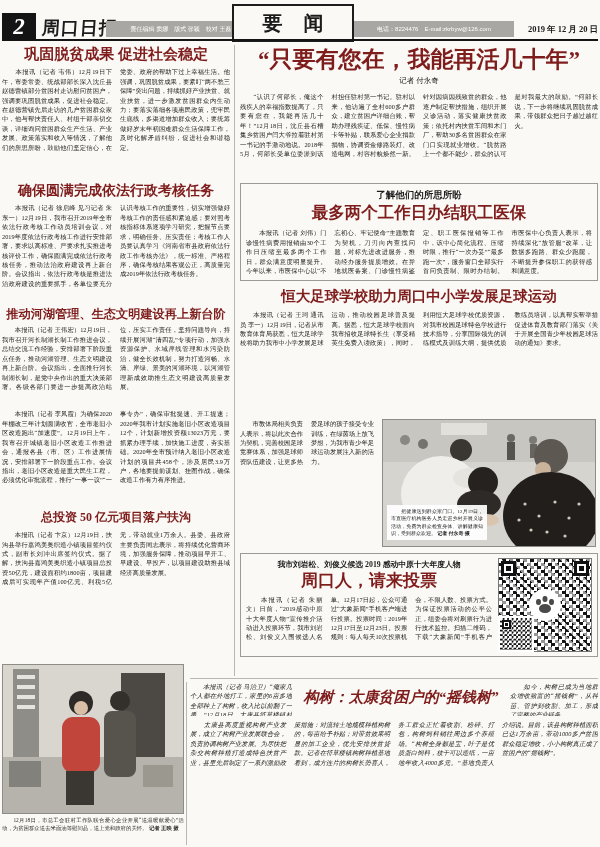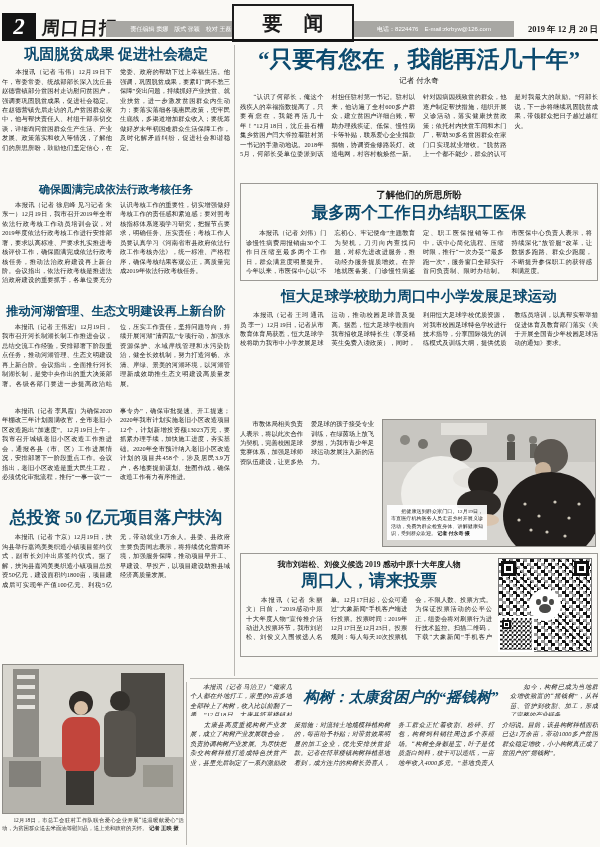--- a/index.html
+++ b/index.html
@@ -18,28 +18,28 @@
   .zone{position:absolute;overflow:hidden;}
   #z-lu{left:2px;top:45px;width:228px;height:615px;}
   #z-ll{left:2px;top:664px;width:182px;height:181px;}
   #z-ru{left:240px;top:45px;width:358px;height:631px;}
   #z-rl{left:190px;top:682px;width:408px;height:163px;font-style:italic;}
   .vrule{position:absolute;width:1px;background:#b9b7b2;}
   #vr1{left:234px;top:45px;height:631px;}
   #vr2{left:186px;top:682px;height:163px;}
   #hr-tree{position:absolute;left:190px;top:678px;width:408px;height:1px;background:#b9b7b2;}
   
-  .ht{font-weight:900;text-align:center;color:#0c4a6e;line-height:1.15;white-space:nowrap;overflow:hidden;}
+  .ht{font-weight:900;text-align:center;color:#7f1d1d;line-height:1.15;white-space:nowrap;overflow:hidden;}
   .bt{font-size:6.3px;line-height:1.5;text-align:justify;color:#212121;column-gap:8px;overflow:hidden;}
   .c2{column-count:2;} .c3{column-count:3;} .c4{column-count:4;}
   .t-a{font-size:15px;margin:1px 0 4px;}
-  .t-b{font-size:11px;margin:7px 0 4px;}
+  .t-b{font-size:14px;margin:7px 0 4px;}
   .t-c{font-size:12.2px;margin:0 0 4px;}
   .t-d{font-size:13.8px;margin:7px 0 4px;}
-  .t-e{font-size:17px;margin:8px 0 5px;}
+  .t-e{font-size:12px;margin:8px 0 5px;}
   .t-main{font-size:23px;margin:2px 0 2px;}
   .byline{font-size:7.5px;text-align:center;margin:3px 0 6px;color:#222;}
   .kicker{font-size:9.5px;font-weight:bold;text-align:center;margin:1px 0 1px;}
   .t-med{font-size:16.5px;margin:2px 0 5px;}
   .t-foot{font-size:14.5px;margin:7px 0 5px;}
   .t-vote{font-size:17px;margin:1px 0 4px;}
   .t-tree{font-size:15px;padding-top:7px;}
   .boxart{border:1px solid #9c9a95;padding:4px 5px;margin-top:7px;background:#faf9f5;}
   .row{display:flex;}
   

